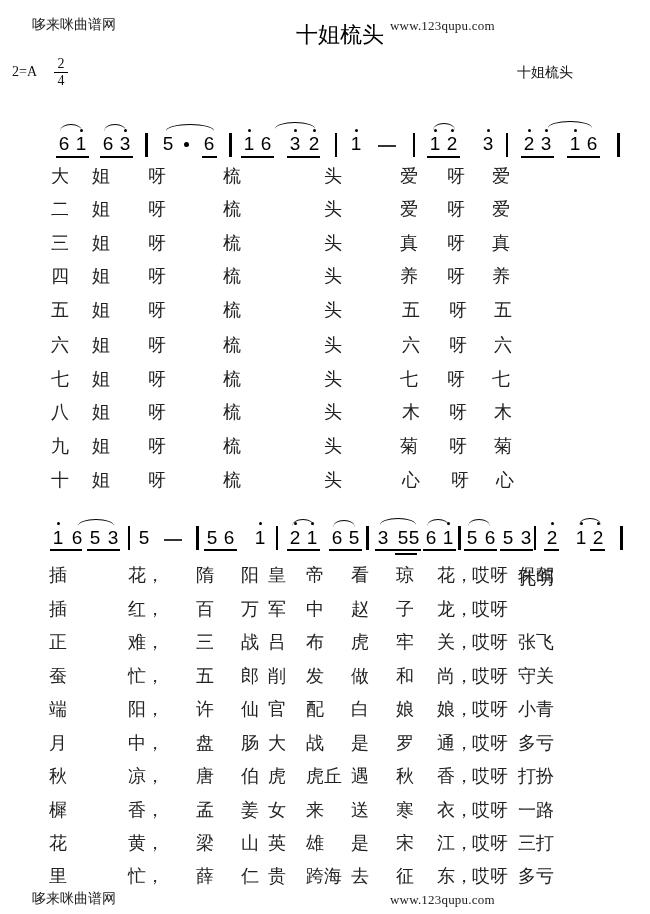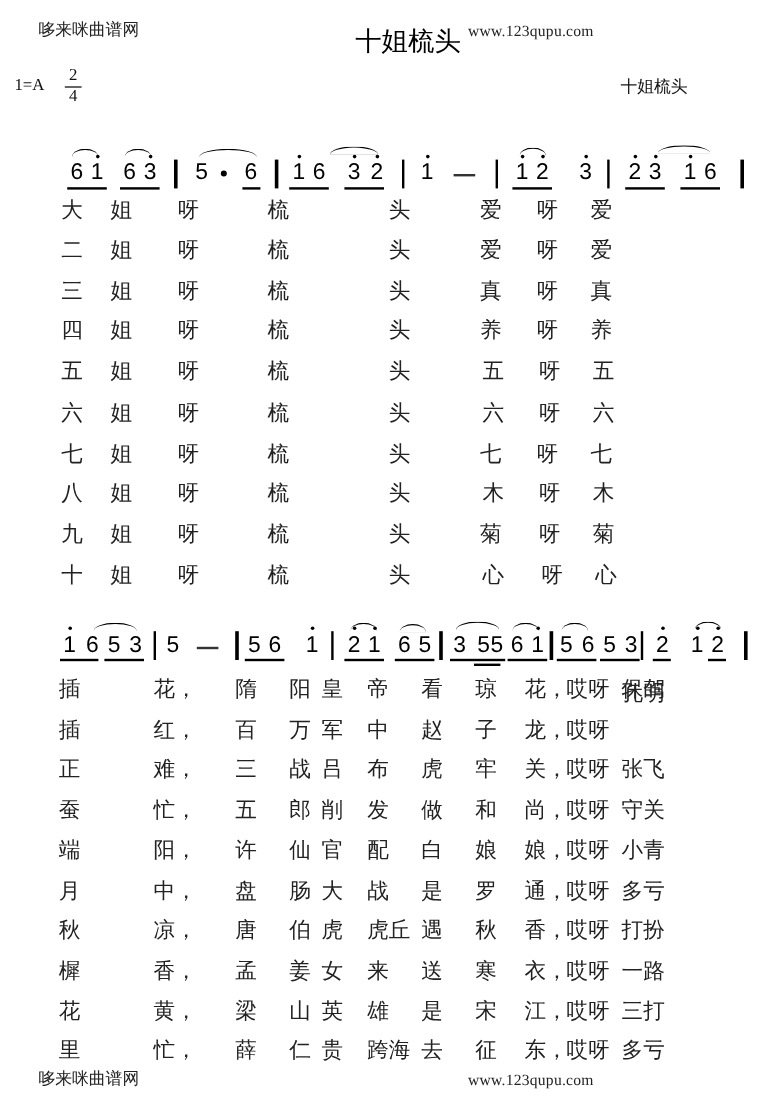--- a/index.html
+++ b/index.html
@@ -23,21 +23,21 @@
   .slur { position:absolute; border-top:1.5px solid #000; border-radius:50% 50% 0 0 / 100% 100% 0 0; height:6px; }
   .aug { position:absolute; width:5px; height:5px; background:#000; border-radius:50%; }
   .lyric { font-size:18px; color:#222; font-family:"DejaVu Serif", serif; line-height:20px; }
 </style>
 </head>
 <body>
 
 <div class="abs site" style="left:32px;top:16px;">哆来咪曲谱网</div>
 <div class="abs title" style="left:296px;top:20px;">十姐梳头</div>
 <div class="abs url" style="left:390px;top:18px;">www.123qupu.com</div>
-<div class="abs key" style="left:12px;top:64px;">1=A</div>
+<div class="abs key" style="left:12px;top:64px;">2=A</div>
 <div class="abs" style="left:54px;top:56px;">
   <div class="frac">2</div>
   <div class="fracline"></div>
   <div class="frac">4</div>
 </div>
 <div class="abs origin" style="left:517px;top:64px;">十姐梳头</div>
 
 <div>
 
   <div class="abs note" style="left:58px;top:134px;">6</div>

